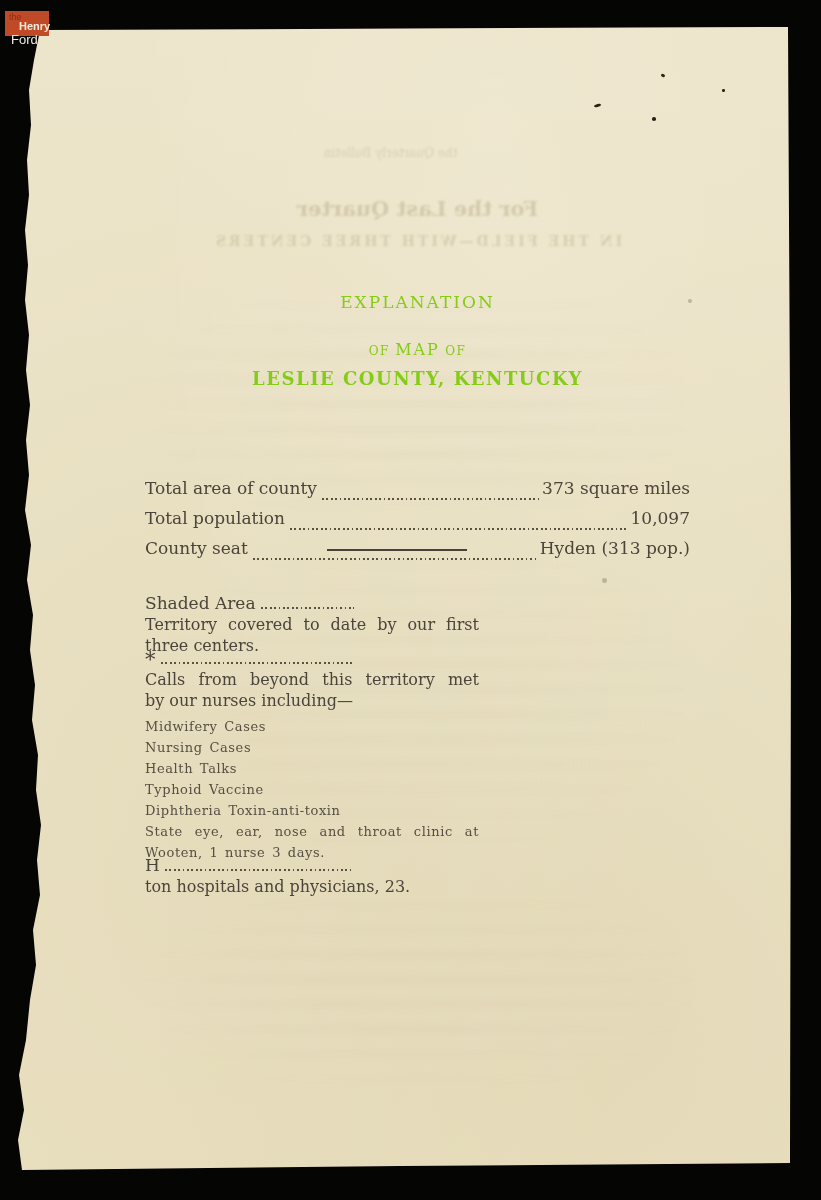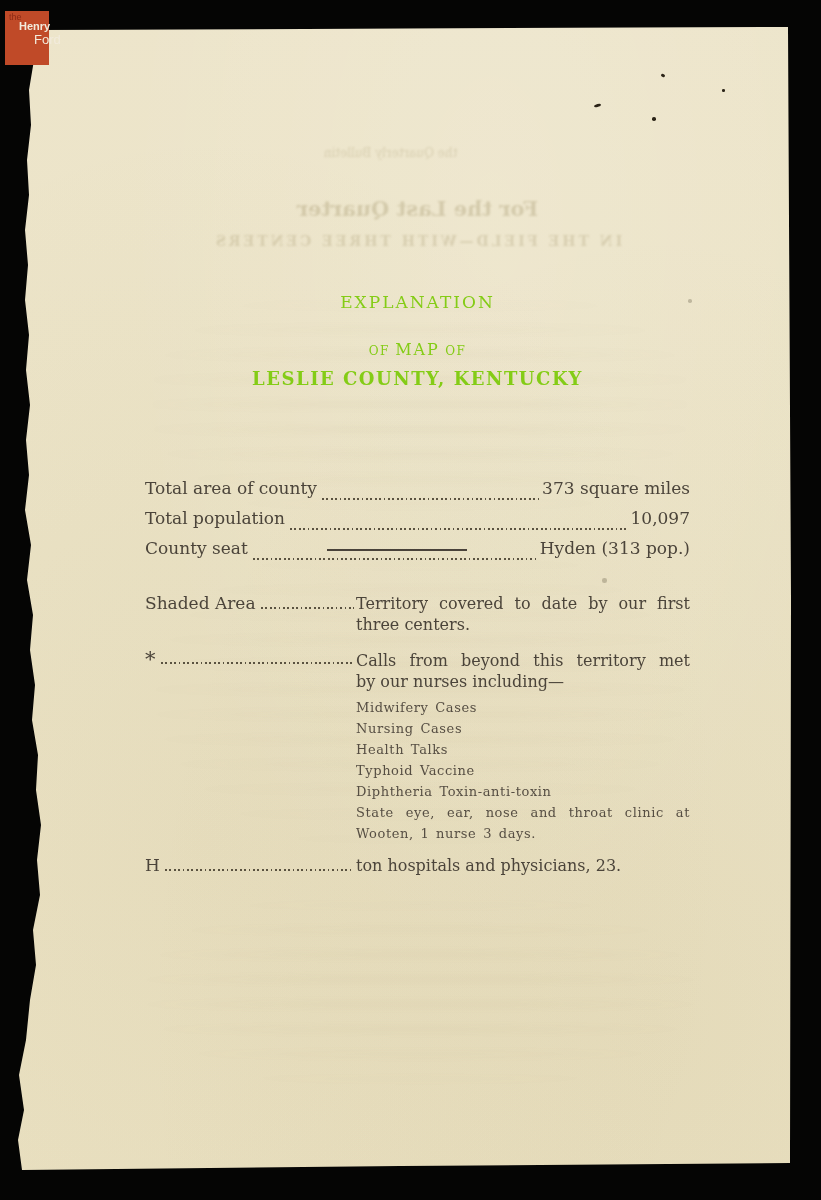--- a/index.html
+++ b/index.html
@@ -15,25 +15,25 @@
     box-shadow:inset -4px 0 8px -3px rgba(60,45,15,0.35),
                inset 3px 0 7px -3px rgba(60,45,15,0.30),
                inset 0 -4px 8px -3px rgba(60,45,15,0.28),
                inset 0 3px 6px -3px rgba(60,45,15,0.25);
     clip-path:polygon(40px 30px,788px 27px,791px 600px,790px 1163px,400px 1166px,22px 1170px,
       18px 1140px,24px 1110px,19px 1075px,26px 1040px,30px 1000px,36px 965px,33px 930px,
       40px 895px,37px 860px,41px 825px,36px 790px,38px 755px,32px 720px,35px 685px,30px 650px,
       33px 615px,27px 580px,31px 545px,25px 510px,29px 475px,26px 440px,30px 405px,26px 370px,
       29px 335px,25px 300px,28px 265px,25px 230px,29px 195px,27px 160px,31px 125px,29px 90px,34px 60px);}
   
-  .logo{position:absolute;left:5px;top:11px;width:44px;height:54px;background:#c04a28;
+  .logo{position:absolute;left:5px;top:11px;width:44px;height:25px;background:#c04a28;
         font-family:"Liberation Sans",sans-serif;z-index:5;}
   .logo .the{position:absolute;left:4px;top:1px;font-size:9px;color:#8c2a15;letter-spacing:0;}
   .logo .henry{position:absolute;left:14px;top:9px;font-size:11px;font-weight:bold;color:#f2ebdc;}
-  .logo .ford{position:absolute;left:6px;top:21px;font-size:13px;font-weight:normal;color:#f2ebdc;margin-left:23px;}
+  .logo .ford{position:absolute;left:6px;top:21px;font-size:13px;font-weight:normal;color:#f2ebdc;}
   
   .ghost{position:absolute;text-align:center;transform:scaleX(-1);color:#8a7a4a;
          filter:blur(1.1px);pointer-events:none;}
   .ghost1{left:118px;top:146px;width:545px;font-size:12px;opacity:.22;}
   .ghost2{left:145px;top:196px;width:545px;font-size:21px;font-weight:bold;opacity:.26;}
   .ghost3{left:145px;top:233px;width:545px;font-size:14px;letter-spacing:3px;font-weight:bold;opacity:.22;}
   .mottle{position:absolute;pointer-events:none;filter:blur(3px);opacity:.35;
     background:repeating-linear-gradient(180deg,rgba(140,120,70,0.10) 0 9px,transparent 9px 25px);
     -webkit-mask-image:radial-gradient(ellipse at 50% 45%,#000 25%,transparent 78%);
     mask-image:radial-gradient(ellipse at 50% 45%,#000 25%,transparent 78%);}
@@ -44,21 +44,21 @@
   .t2{top:340px;font-size:12px;letter-spacing:1.5px;}
   .t2 .big{font-size:16px;letter-spacing:2px;}
   .t3{top:368px;font-size:18px;letter-spacing:1.5px;font-weight:bold;}
   .stats{position:absolute;left:145px;top:430px;width:545px;margin-top:48px;}
   .lrow{display:flex;align-items:baseline;height:30px;font-size:17px;}
   .lrow .lab{white-space:nowrap;}
   .lrow .val{white-space:nowrap;}
   .lead{flex:1;height:2px;margin:0 2px 0 5px;align-self:flex-end;margin-bottom:8px;
         background:repeating-linear-gradient(90deg,#5a5240 0 1.7px,transparent 1.7px 4.4px);}
   .divider{position:absolute;left:327px;top:549px;width:140px;height:2px;background:#49423a;}
-  .legrow{position:absolute;left:145px;width:545px;display:flex;align-items:flex-start;}
+  .legrow{position:absolute;left:145px;width:545px;display:flex;align-items:flex-start;flex-direction:column;}
   .term{display:flex;width:211px;flex:none;font-size:17px;line-height:21px;}
   .term .tlab{white-space:nowrap;}
   .term .lead{margin-bottom:5px;}
   .term.star .tlab{font-size:21px;line-height:19px;}
   .desc{width:334px;flex:none;font-size:16px;line-height:21px;}
   .just{text-align:justify;text-align-last:justify;}
   .sublist{margin-top:5px;font-size:13px;line-height:21px;letter-spacing:.6px;word-spacing:2px;color:#564e43;}
   .row1{top:593px;} .row2{top:650px;} .row3{top:855px;}
   
   .speck{position:absolute;background:#2b2317;border-radius:45%;}

